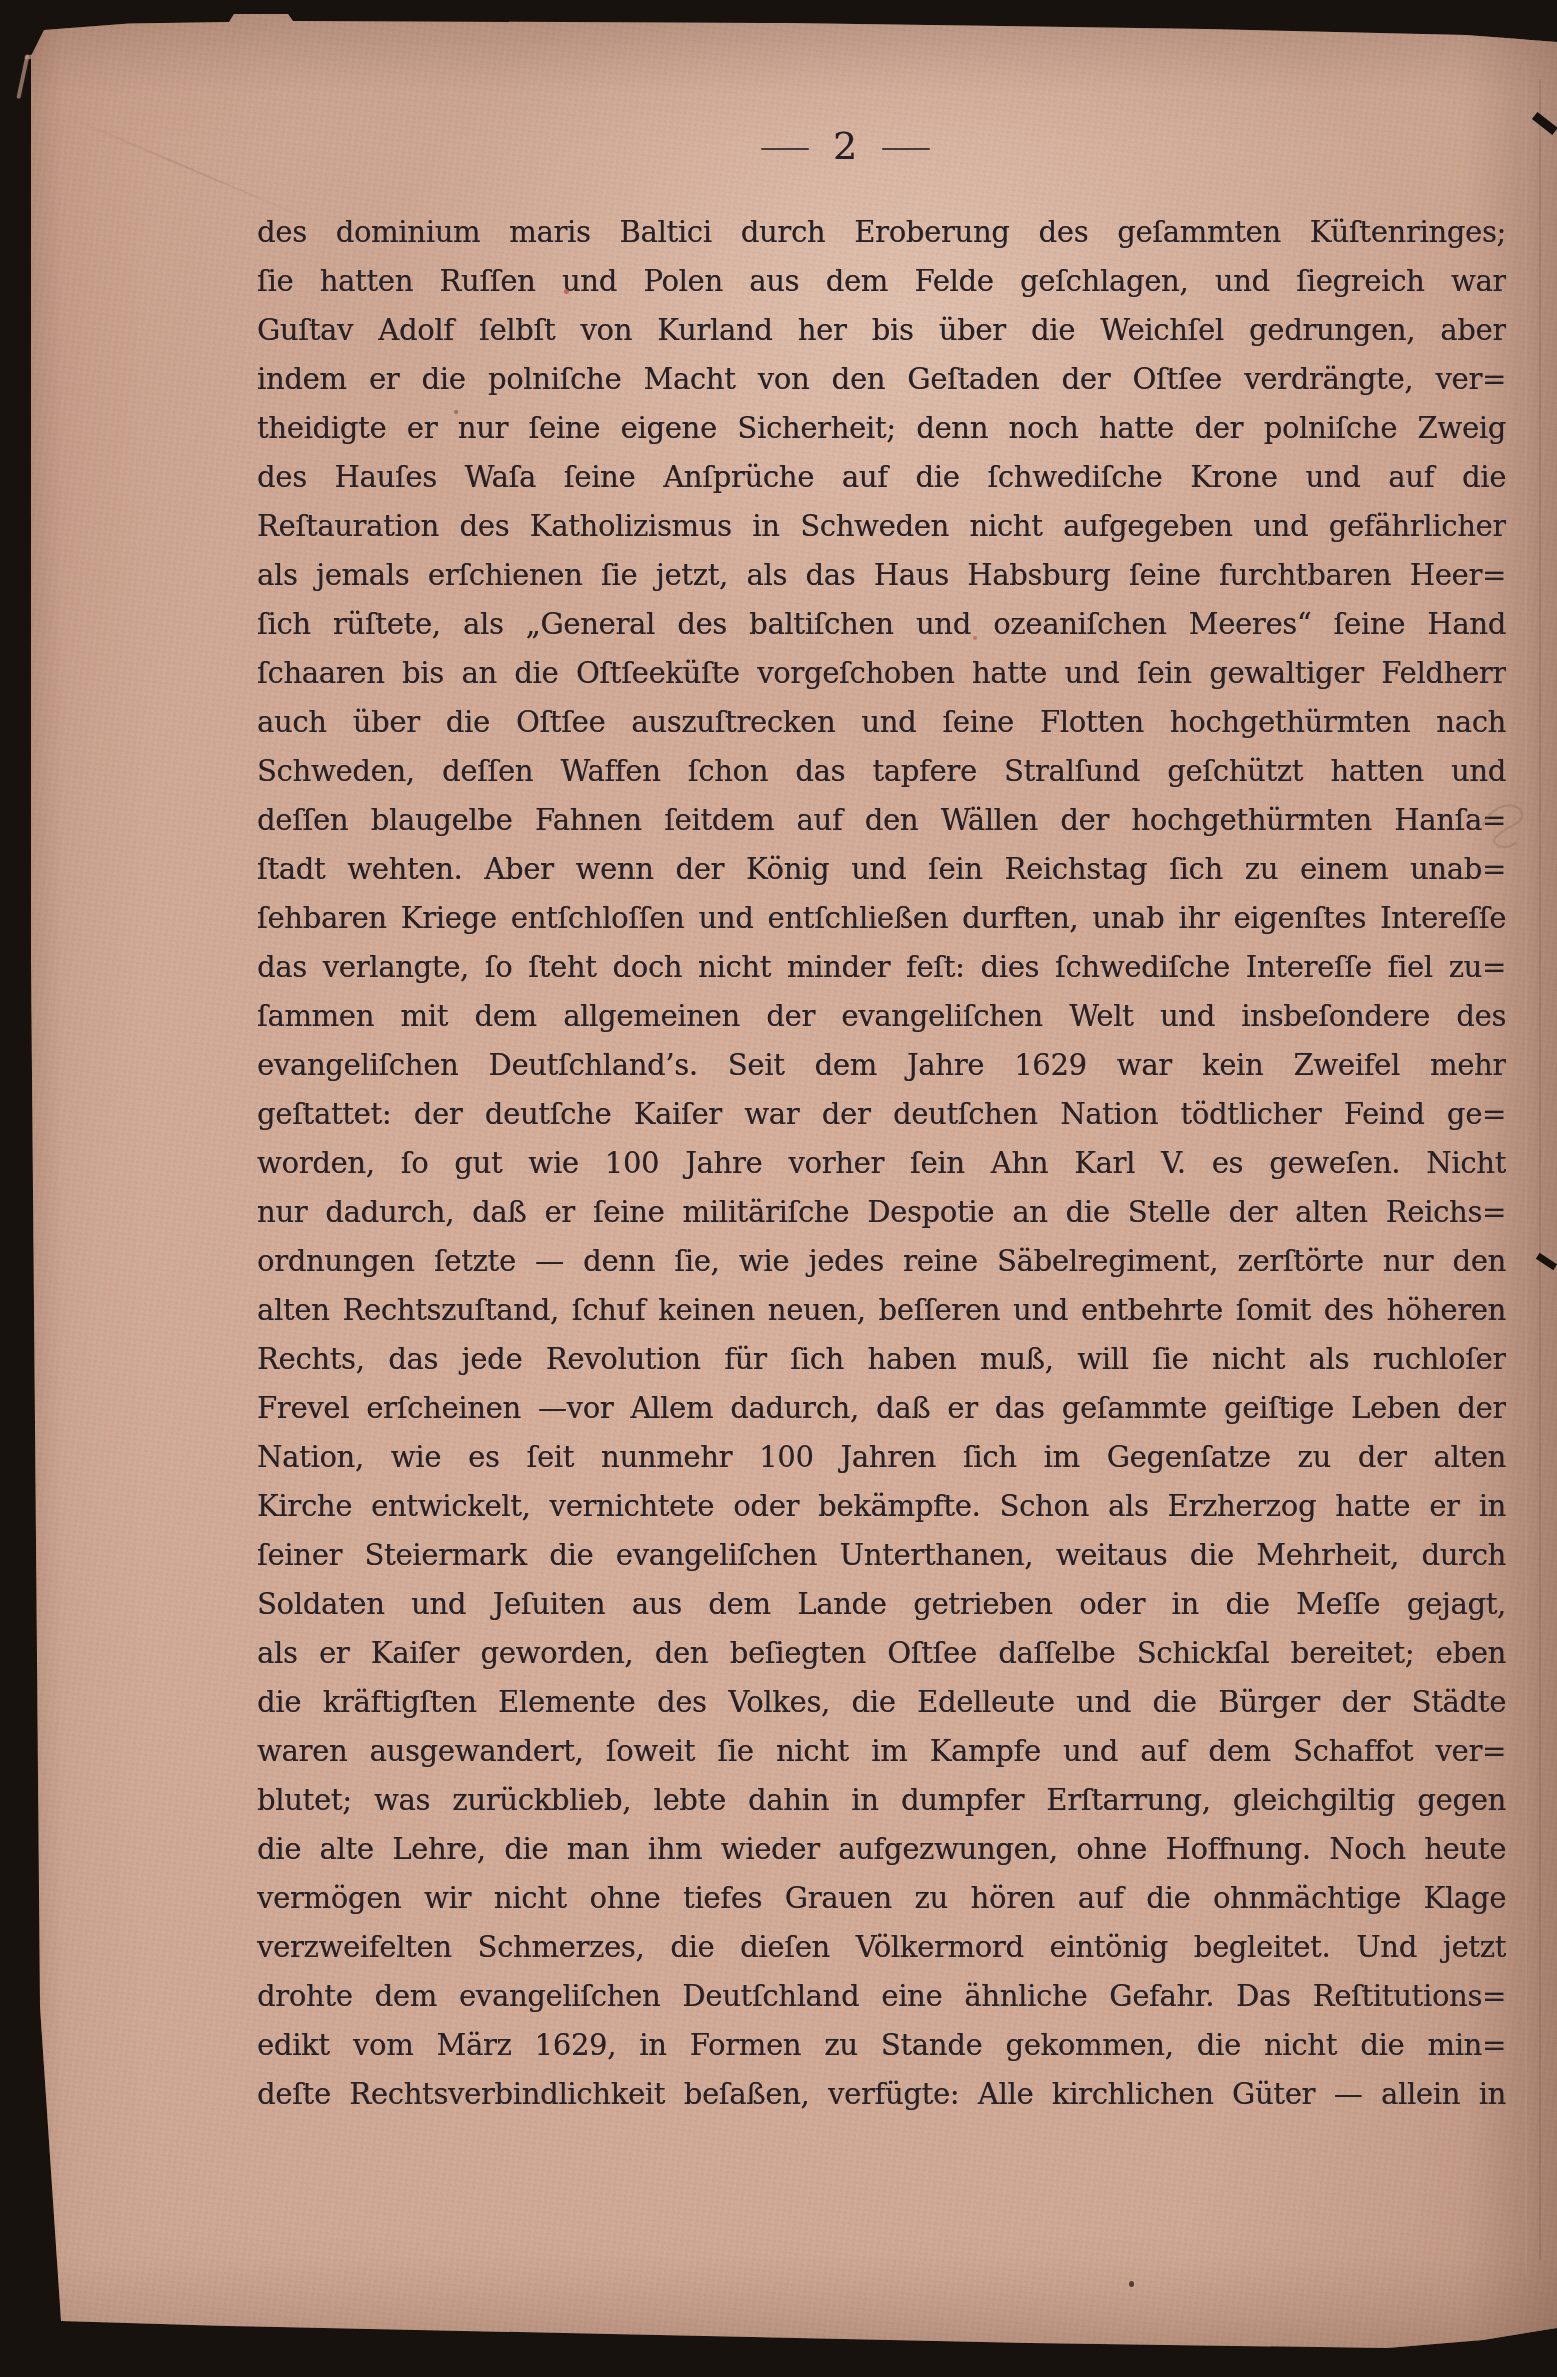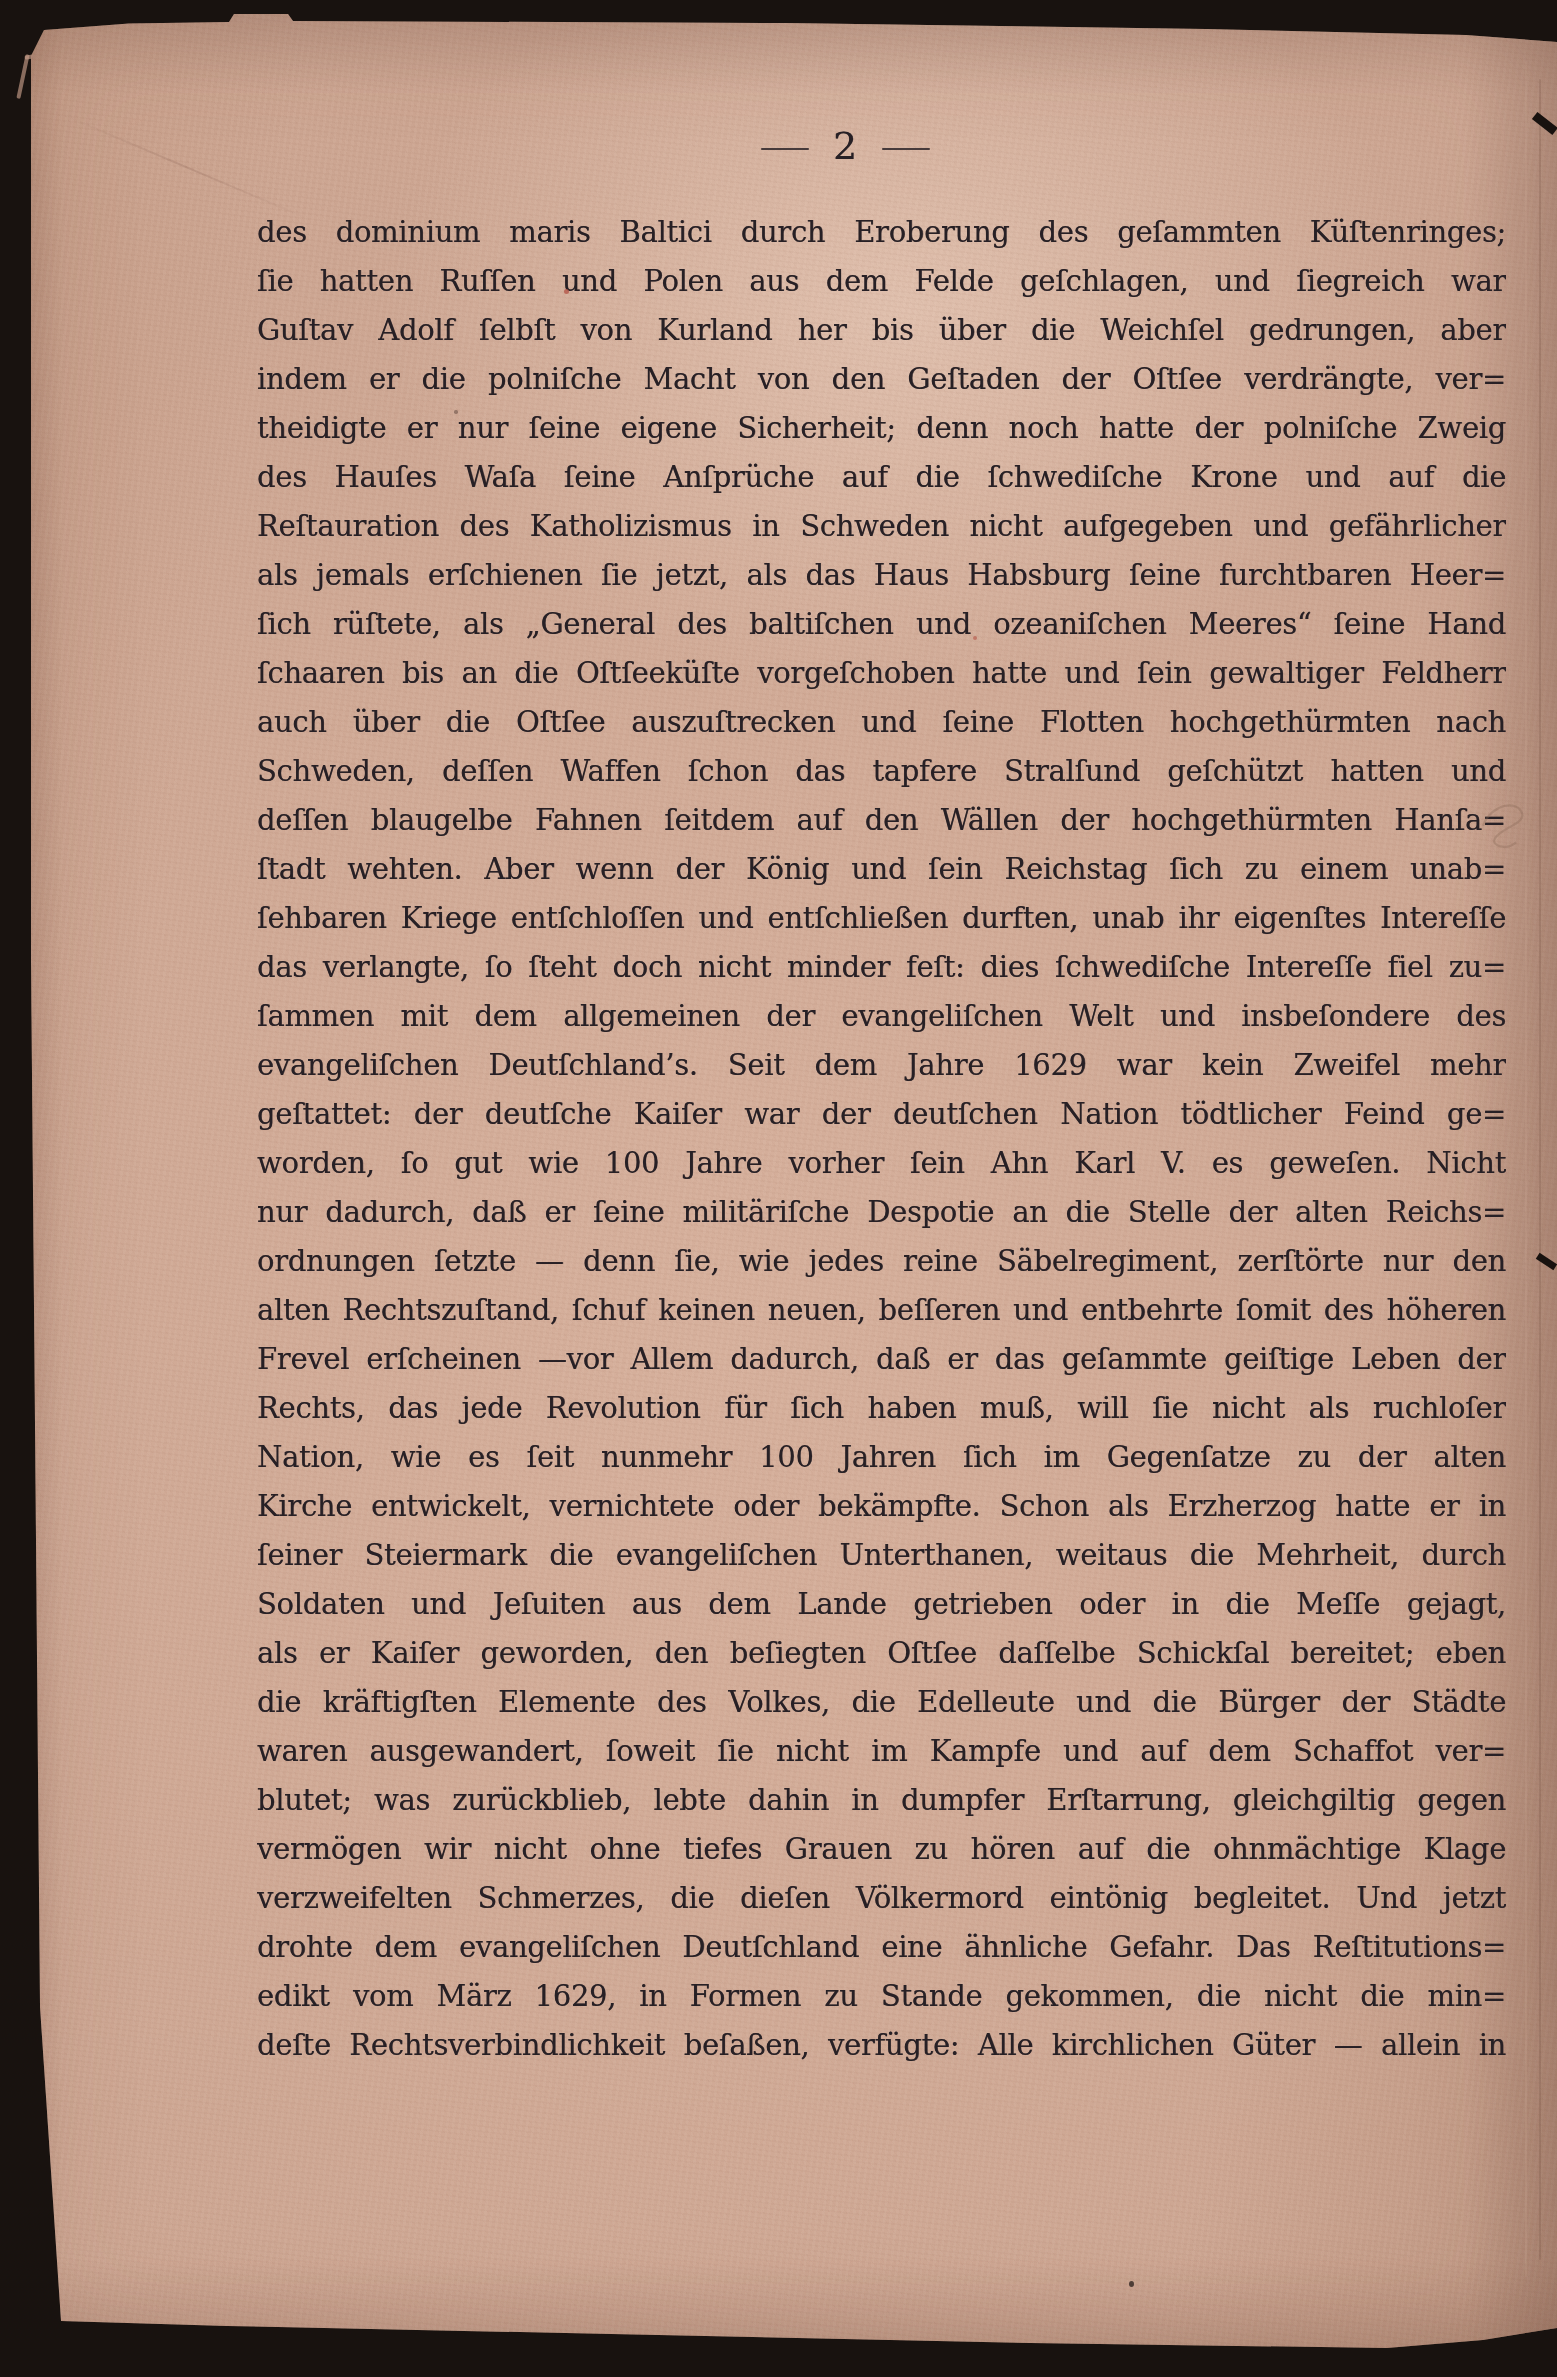--- a/index.html
+++ b/index.html
@@ -122,30 +122,31 @@
         <div class="line">ſtadt wehten.  Aber wenn der König und ſein Reichstag ſich zu einem unab=</div>
         <div class="line">ſehbaren Kriege entſchloſſen und entſchließen durften, unab ihr eigenſtes Intereſſe</div>
         <div class="line">das verlangte, ſo ſteht doch nicht minder feſt: dies ſchwediſche Intereſſe fiel zu=</div>
         <div class="line">ſammen mit dem allgemeinen der evangeliſchen Welt und insbeſondere des</div>
         <div class="line">evangeliſchen Deutſchland’s.  Seit dem Jahre 1629 war kein Zweifel mehr</div>
         <div class="line">geſtattet: der deutſche Kaiſer war der deutſchen Nation tödtlicher Feind ge=</div>
         <div class="line">worden, ſo gut wie 100 Jahre vorher ſein Ahn Karl V. es geweſen.  Nicht</div>
         <div class="line">nur dadurch, daß er ſeine militäriſche Despotie an die Stelle der alten Reichs=</div>
         <div class="line">ordnungen ſetzte — denn ſie, wie jedes reine Säbelregiment, zerſtörte nur den</div>
         <div class="line">alten Rechtszuſtand, ſchuf keinen neuen, beſſeren und entbehrte ſomit des höheren</div>
+        <div class="line">Rechts, das jede Revolution für ſich haben muß, will ſie nicht als ruchloſer</div>
         <div class="line">Frevel erſcheinen —vor Allem dadurch, daß er das geſammte geiſtige Leben der</div>
-        <div class="line">Rechts, das jede Revolution für ſich haben muß, will ſie nicht als ruchloſer</div>
         <div class="line">Nation, wie es ſeit nunmehr 100 Jahren ſich im Gegenſatze zu der alten</div>
         <div class="line">Kirche entwickelt, vernichtete oder bekämpfte.  Schon als Erzherzog hatte er in</div>
         <div class="line">ſeiner Steiermark die evangeliſchen Unterthanen, weitaus die Mehrheit, durch</div>
         <div class="line">Soldaten und Jeſuiten aus dem Lande getrieben oder in die Meſſe gejagt,</div>
         <div class="line">als er Kaiſer geworden, den beſiegten Oſtſee daſſelbe Schickſal bereitet; eben</div>
         <div class="line">die kräftigſten Elemente des Volkes, die Edelleute und die Bürger der Städte</div>
         <div class="line">waren ausgewandert, ſoweit ſie nicht im Kampfe und auf dem Schaffot ver=</div>
         <div class="line">blutet; was zurückblieb, lebte dahin in dumpfer Erſtarrung, gleichgiltig gegen</div>
+        <div class="line">die alte Lehre, die man ihm wieder aufgezwungen, ohne Hoffnung.  Noch heute</div>
         <div class="line">vermögen wir nicht ohne tiefes Grauen zu hören auf die ohnmächtige Klage</div>
         <div class="line">verzweifelten Schmerzes, die dieſen Völkermord eintönig begleitet.  Und jetzt</div>
         <div class="line">drohte dem evangeliſchen Deutſchland eine ähnliche Gefahr.  Das Reſtitutions=</div>
         <div class="line">edikt vom März 1629, in Formen zu Stande gekommen, die nicht die min=</div>
         <div class="line">deſte Rechtsverbindlichkeit beſaßen, verfügte: Alle kirchlichen Güter — allein in</div>
       </div>
 
     <div class="edge-strip c"></div>
     <div class="edge-strip d"></div>
 

